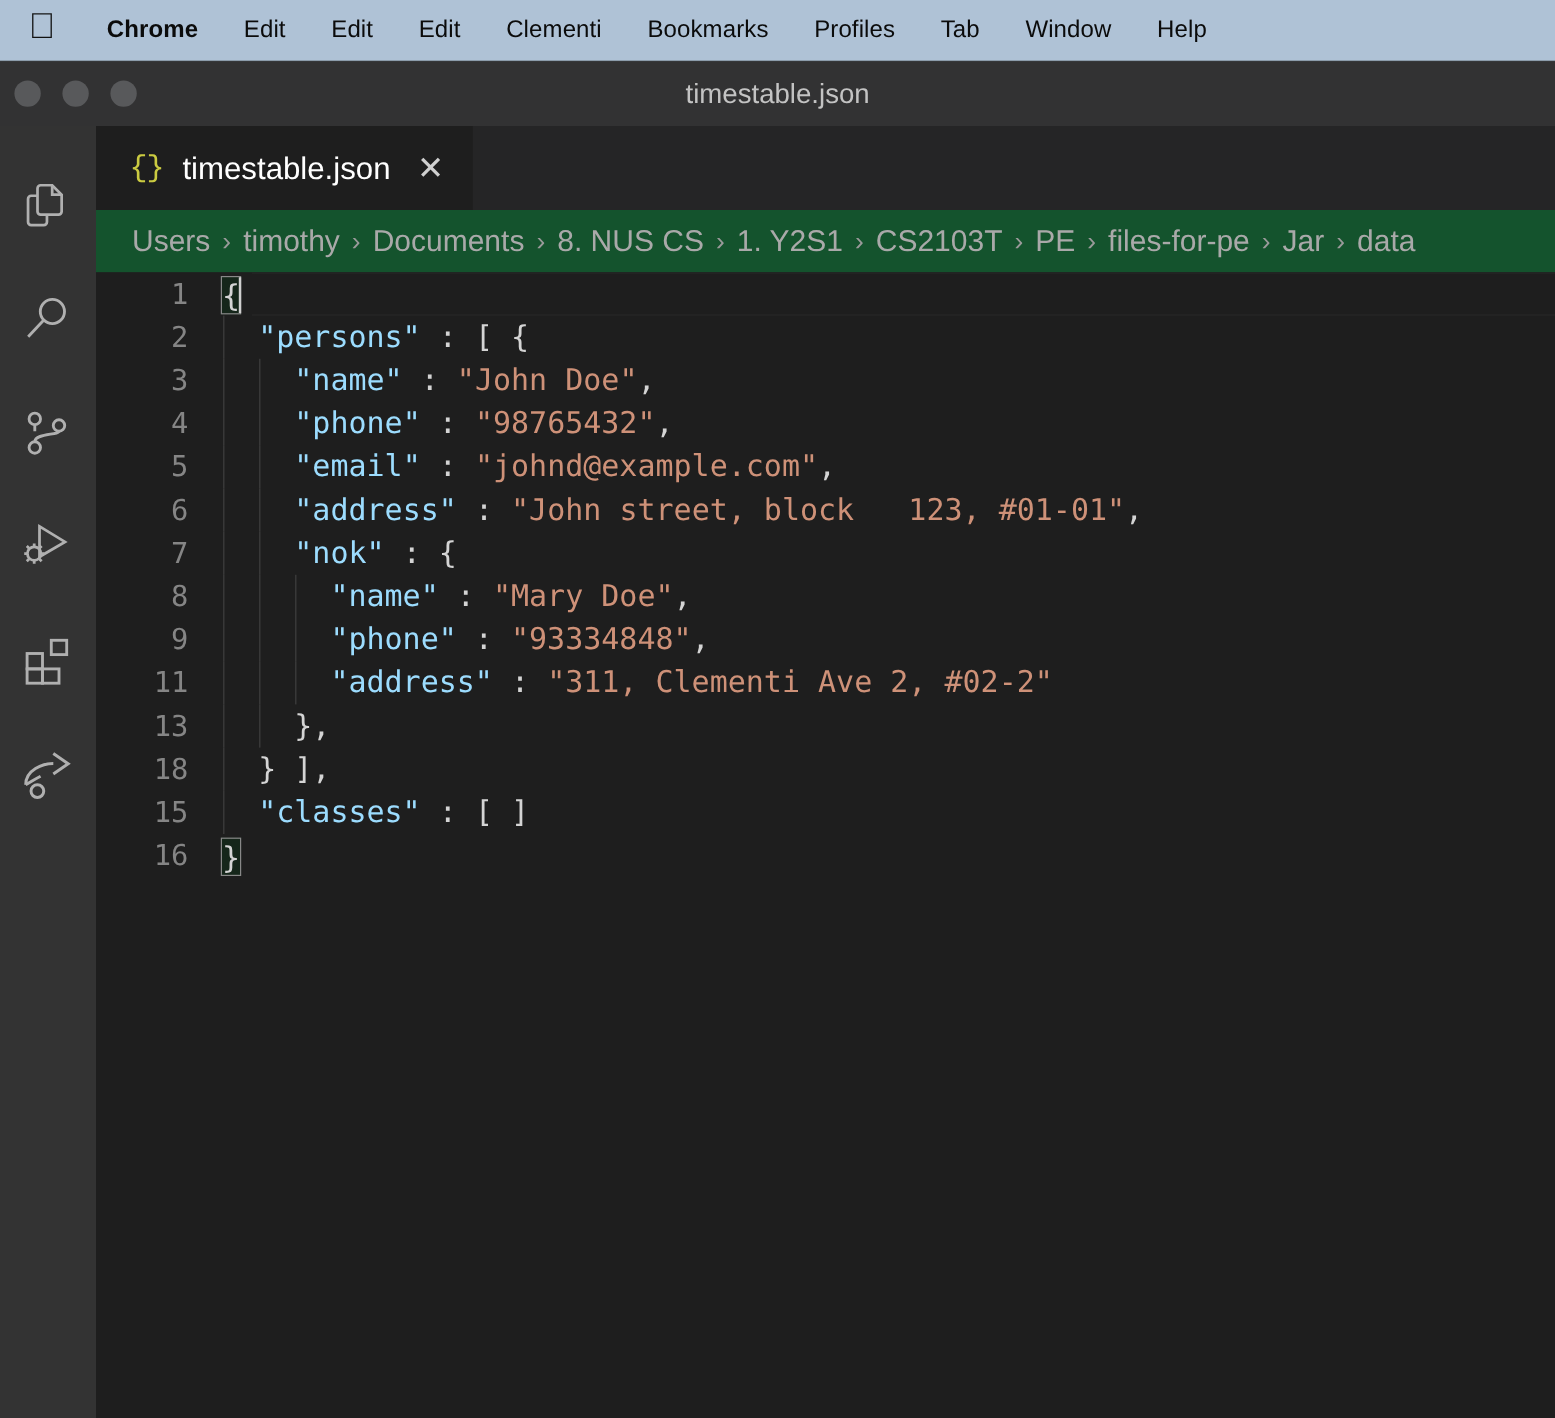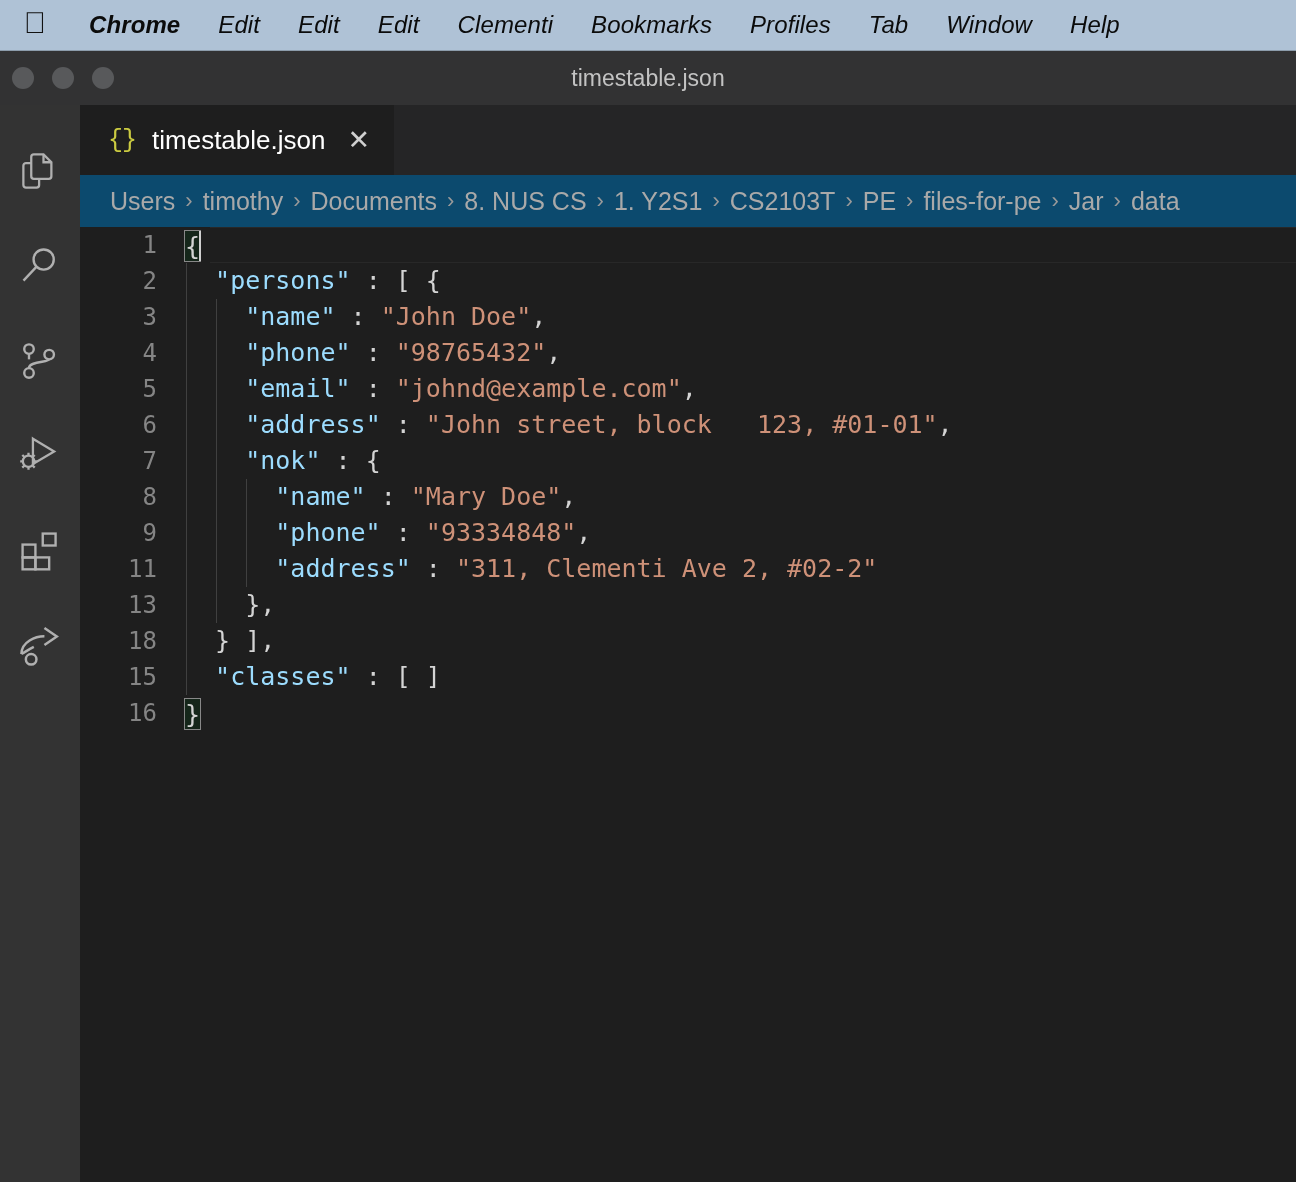--- a/index.html
+++ b/index.html
@@ -27,26 +27,25 @@
     width: 34px;
     font-size: 30px;
     line-height: 1;
     color: #111;
     text-align: center;
     margin-right: 18px;
     position: relative;
     top: -2px;
   }
   #menubar .menu-item {
-    font-size: 24px;
+    font-size: 20px;
     color: #0b0b0b;
     padding: 0 19px;
     white-space: nowrap;
     letter-spacing: 0.1px;
-    font-style: italic;
   }
   #menubar .menu-item.bold { font-weight: bold; }
 
   
   #titlebar {
     position: absolute;
     top: 51px; left: 0;
     width: 1296px; height: 54px;
     background: #323233;
     display: flex;
@@ -133,21 +132,21 @@
     font-size: 27px;
     line-height: 1;
     margin-left: 6px;
     font-weight: 300;
   }
   #tabbar .tab-rest { flex: 1; background: #252526; }
 
   
   #breadcrumb {
     height: 52px;
-    background: #0c4a6e;
+    background: #14532d;
     display: flex;
     align-items: center;
     padding-left: 30px;
     overflow: hidden;
     white-space: nowrap;
   }
   #breadcrumb .crumb {
     color: #a9a9a9;
     font-size: 25px;
     flex: none;

